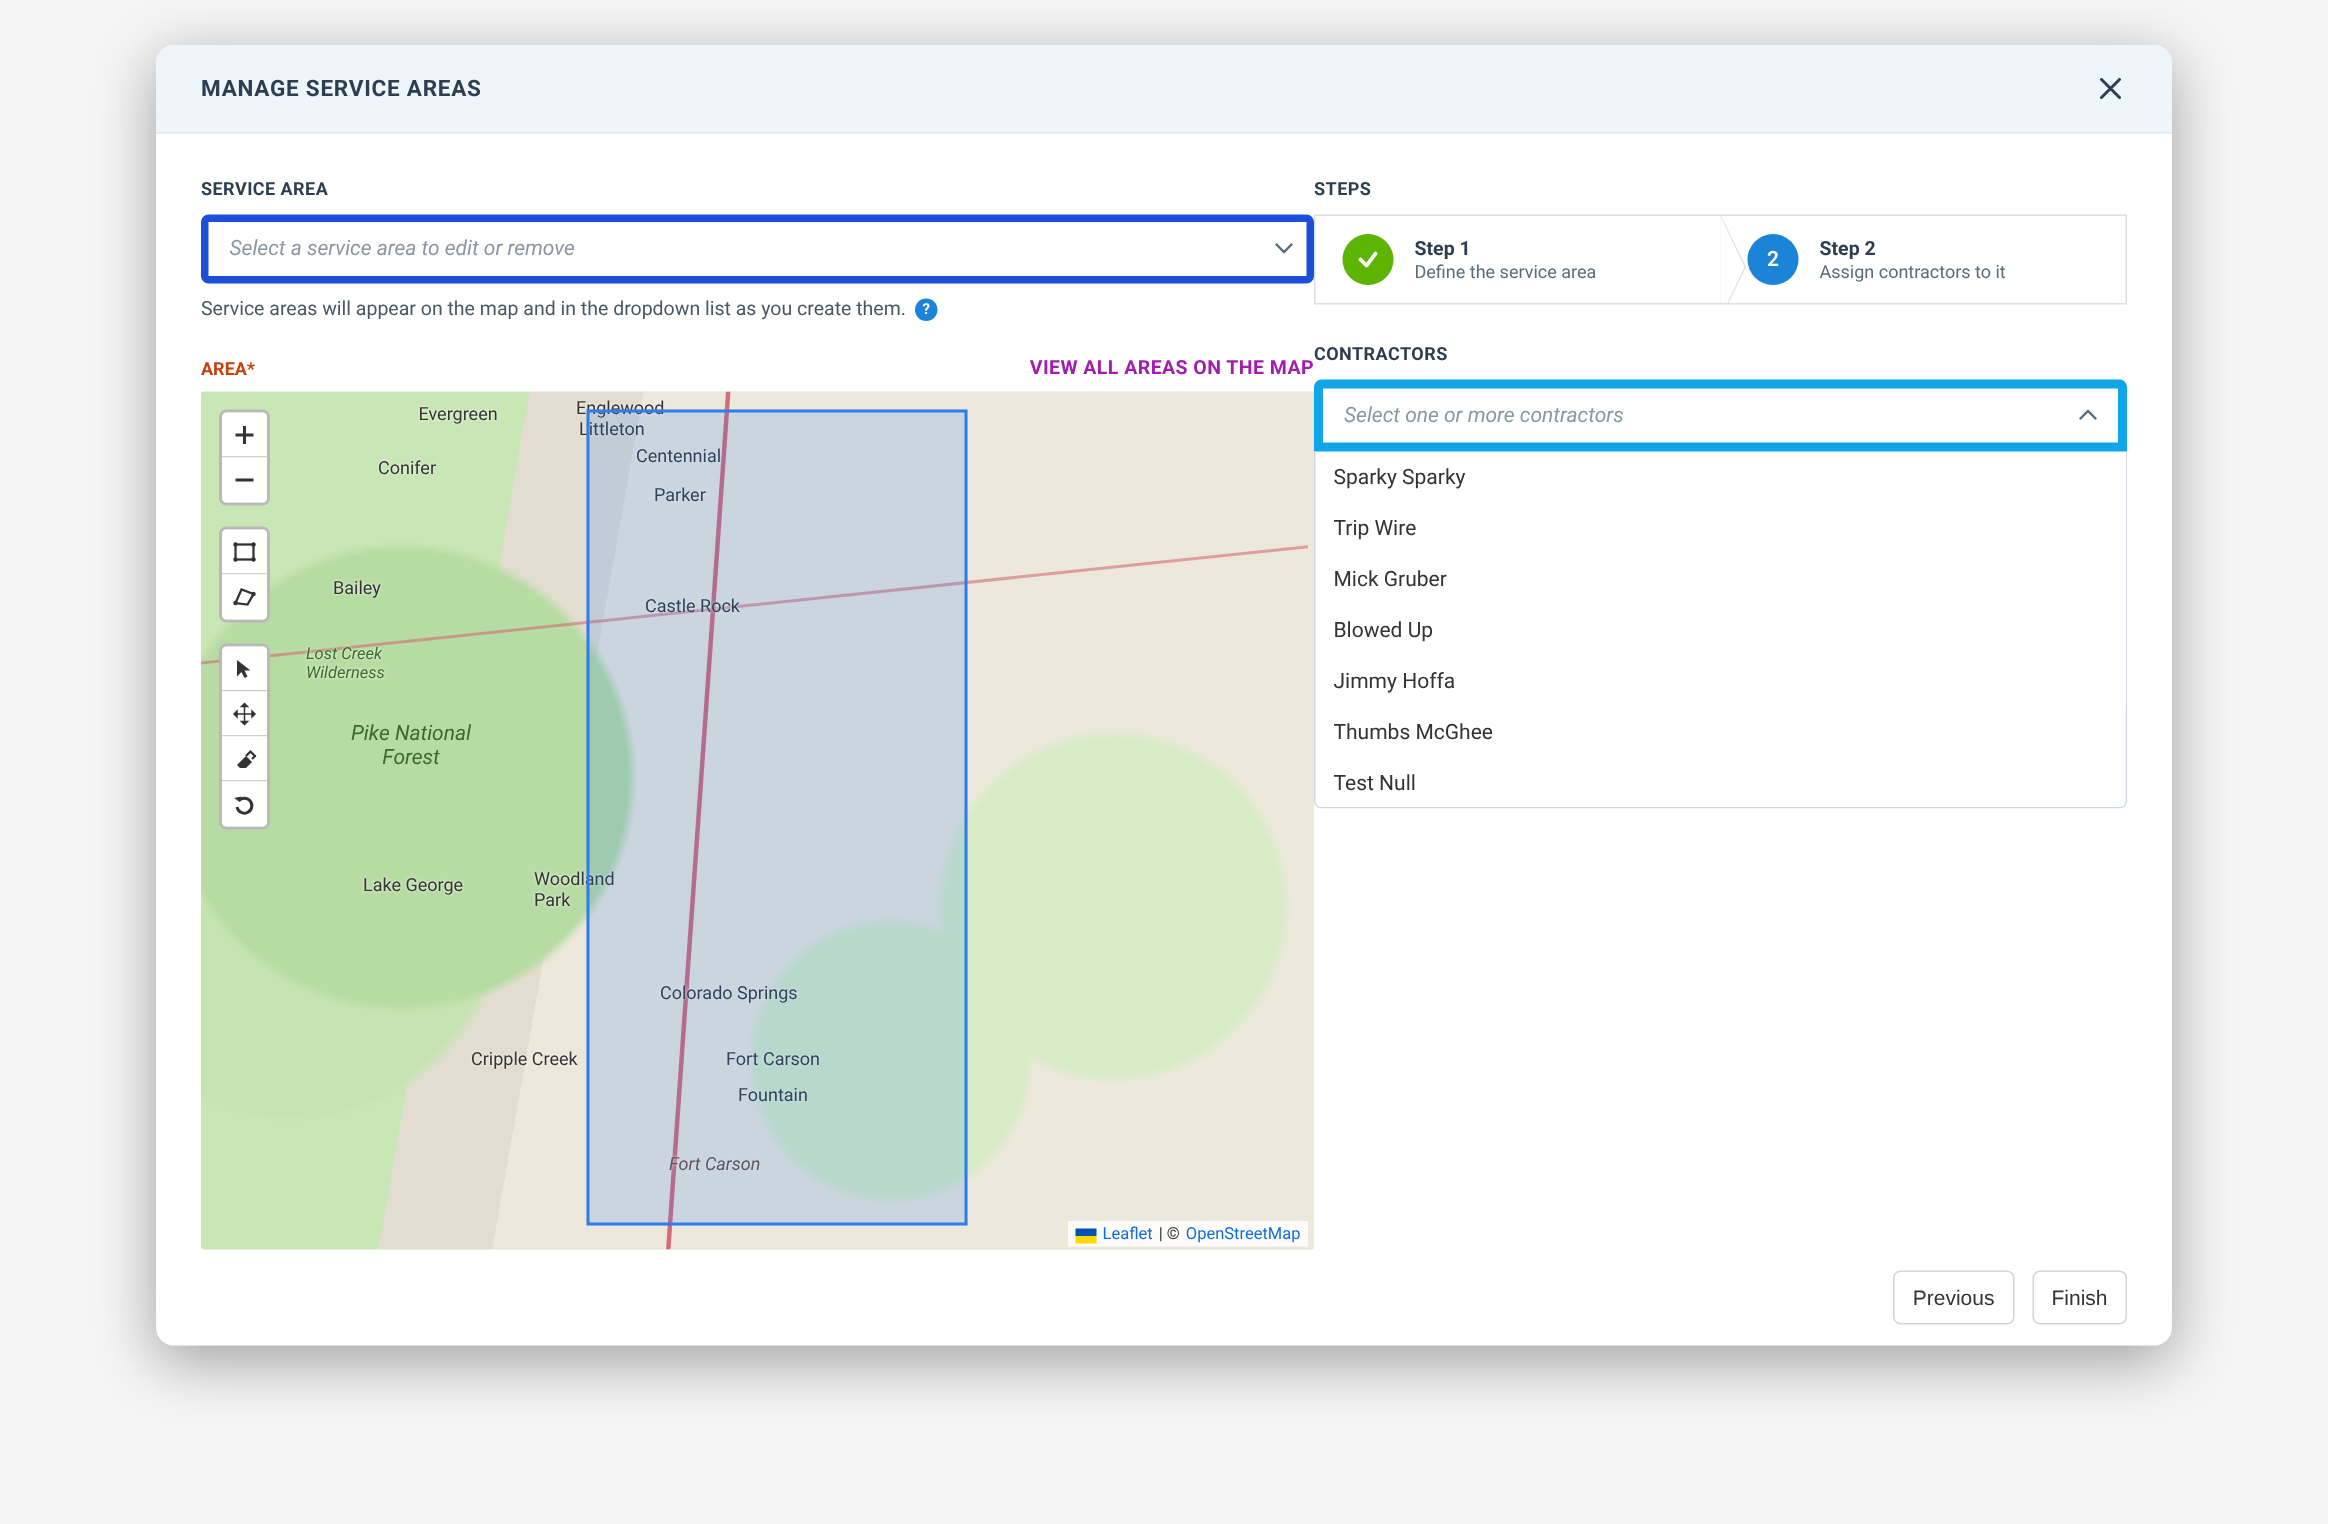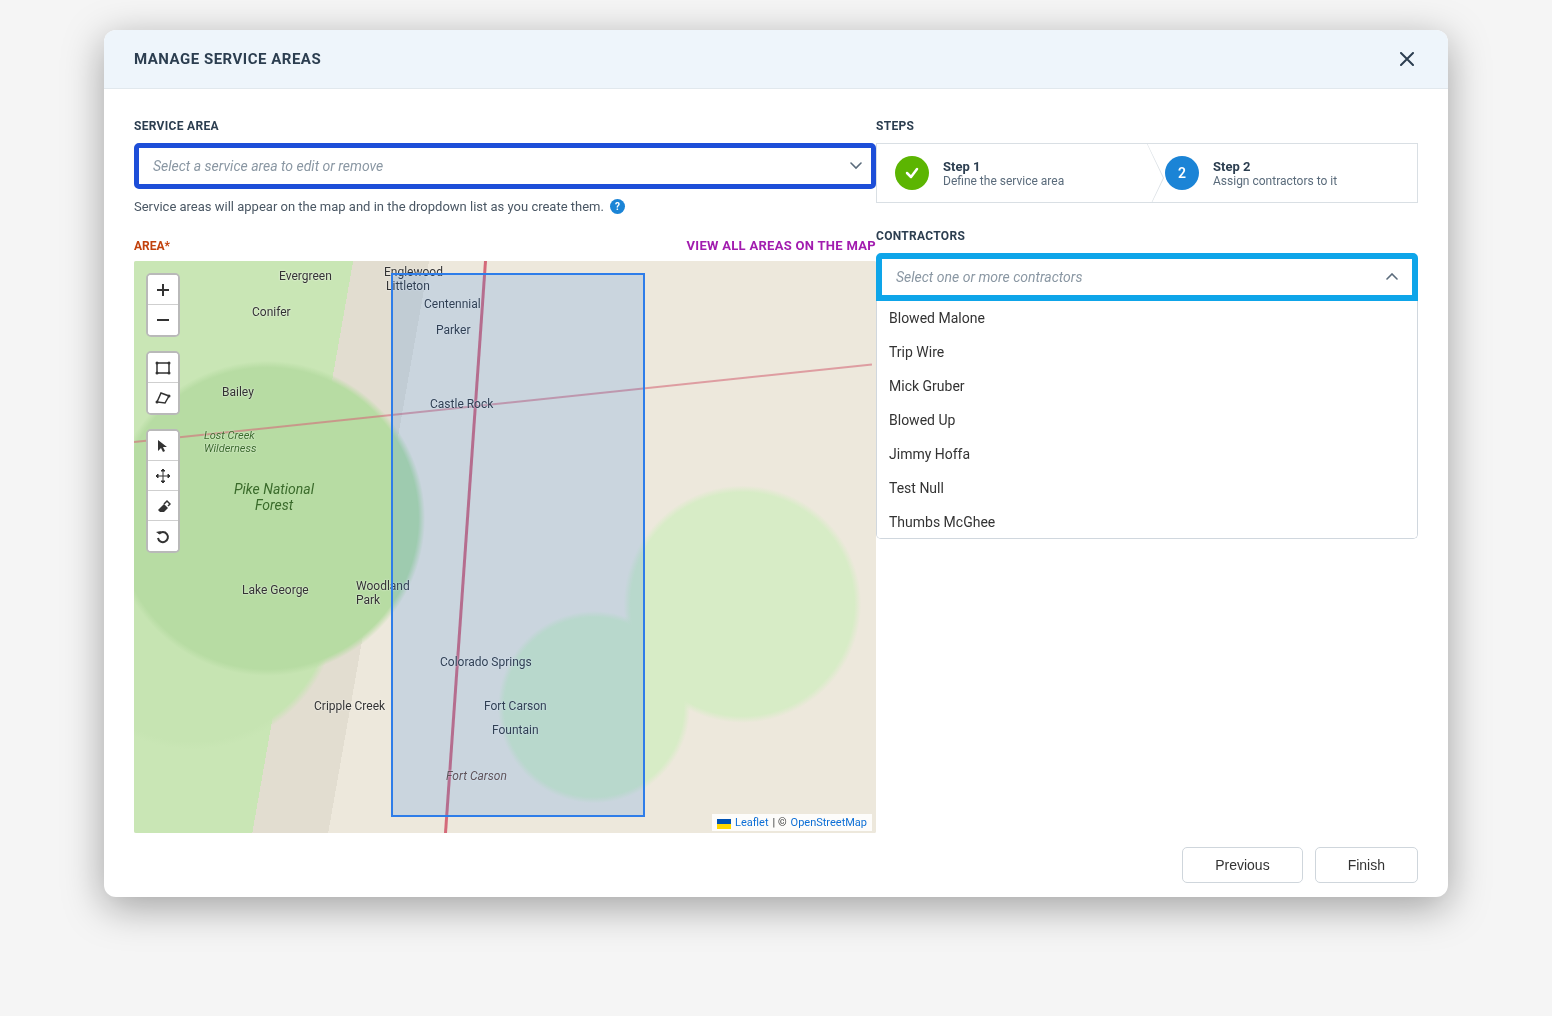--- a/index.html
+++ b/index.html
@@ -312,21 +312,21 @@
   margin-top: auto;
   display: flex;
   justify-content: flex-end;
   gap: 12px;
   padding-top: 12px;
 }
 .btn {
   border: 1px solid #cfd6dc;
   background: #fff;
   border-radius: 5px;
-  padding: 9px 32px;
+  padding: 9px 12px;
   font-size: 14px;
   color: #333;
   cursor: pointer;
 }
 svg { display:block; }
 </style>
 </head>
 <body>
 
 <div class="modal">
@@ -484,27 +484,27 @@
       <div class="sec-label">CONTRACTORS</div>
       <div class="contractors-select">
         <span>Select one or more contractors</span>
         <span class="chev">
           <svg width="12" height="8" viewBox="0 0 12 8">
               <path d="M1 6 L6 1 L11 6" stroke="#5a6b7b" stroke-width="1.6" fill="none" stroke-linecap="round"></path>
             </svg>
         </span>
       </div>
       <div class="contractors-list">
-        <div class="contractor-item">Blowed Malone</div>
+        <div class="contractor-item">Sparky Sparky</div>
         <div class="contractor-item">Trip Wire</div>
         <div class="contractor-item">Mick Gruber</div>
         <div class="contractor-item">Blowed Up</div>
         <div class="contractor-item">Jimmy Hoffa</div>
+        <div class="contractor-item">Thumbs McGhee</div>
         <div class="contractor-item">Test Null</div>
-        <div class="contractor-item">Thumbs McGhee</div>
       </div>
 
       <div class="modal-footer">
         <button class="btn">Previous</button>
         <button class="btn">Finish</button>
       </div>
     </div>
   </div>
 </div>
 

